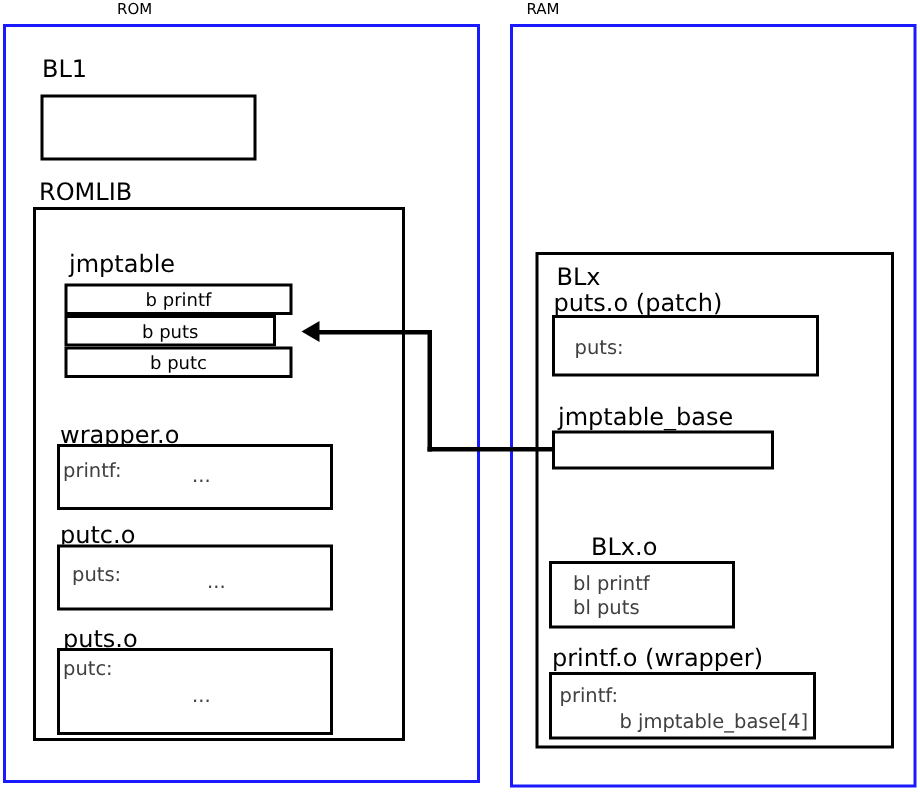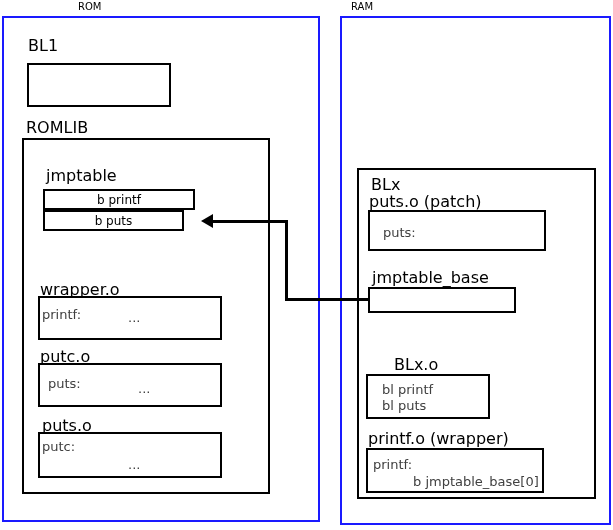--- a/index.html
+++ b/index.html
@@ -88,35 +88,36 @@
     <span class="celltext" style="left:6px; top:6px;"></span>
   </div>
 
   <div class="lbl" style="left:26px; top:120px;">ROMLIB</div>
   <div class="box" style="left:22px; top:138px; width:248px; height:356px;"></div>
 
   <div class="lbl" style="left:46px; top:168px;">jmptable</div>
 
   <div class="jmp-row" style="left:43px; top:189px; width:152px; height:21px;">b printf</div>
   <div class="jmp-row" style="left:43px; top:210px; width:141px; height:21px;">b puts</div>
+  <div class="jmp-row" style="left:43px; top:231px; width:152px; height:21px;">b putc</div>
 
   <div class="lbl" style="left:40px; top:282px;">wrapper.o</div>
   <div class="box" style="left:38px; top:296px; width:184px; height:44px;">
     <span class="celltext" style="left:2px; top:10px;">printf:</span>
     <span class="celltext" style="left:88px; top:13px;">...</span>
   </div>
 
   <div class="lbl" style="left:40px; top:349px;">putc.o</div>
   <div class="box" style="left:38px; top:363px; width:184px; height:44px;">
     <span class="celltext" style="left:8px; top:12px;">puts:</span>
     <span class="celltext" style="left:98px; top:17px;">...</span>
   </div>
 
   <div class="lbl" style="left:42px; top:418px;">puts.o</div>
-  <div class="box" style="left:38px; top:432px; width:184px; height:46px;">
+  <div class="box" style="left:38px; top:432px; width:184px; height:58px;">
     <span class="celltext" style="left:2px; top:6px;">putc:</span>
     <span class="celltext" style="left:88px; top:24px;">...</span>
   </div>
 
   <div class="region-title" style="left:351px; top:2px;text-align:center;">RAM</div>
   <div class="region" style="left:340px; top:16px; width:271px; height:509px;"></div>
 
   <div class="box" style="left:357px; top:168px; width:239px; height:331px;"></div>
   <div class="lbl" style="left:358px; top:177px;margin-left:13px;">BLx</div>
 
@@ -132,21 +133,21 @@
 
   <div class="lbl" style="left:369px; top:357px;margin-left:25px;">BLx.o</div>
   <div class="box" style="left:366px; top:374px; width:124px; height:45px;">
     <span class="celltext" style="left:14px; top:7px;">bl printf</span>
     <span class="celltext" style="left:14px; top:23px;">bl puts</span>
   </div>
 
   <div class="lbl" style="left:368px; top:431px;">printf.o (wrapper)</div>
   <div class="box" style="left:366px; top:448px; width:178px; height:45px;">
     <span class="celltext" style="left:5px; top:8px;">printf:</span>
-    <span class="celltext" style="left:45px; top:25px;">b jmptable_base[0]</span>
+    <span class="celltext" style="left:45px; top:25px;">b jmptable_base[4]</span>
   </div>
 
   <div class="conn" style="left:285px; top:298px; width:84px; height:3px;"></div>
   <div class="conn" style="left:285px; top:220px; width:3px; height:81px;"></div>
   <div class="conn" style="left:210px; top:220px; width:78px; height:3px;"></div>
   <div class="arrowhead" style="left:201px; top:214px;"></div>
 
 </div>
 
 </body></html>

